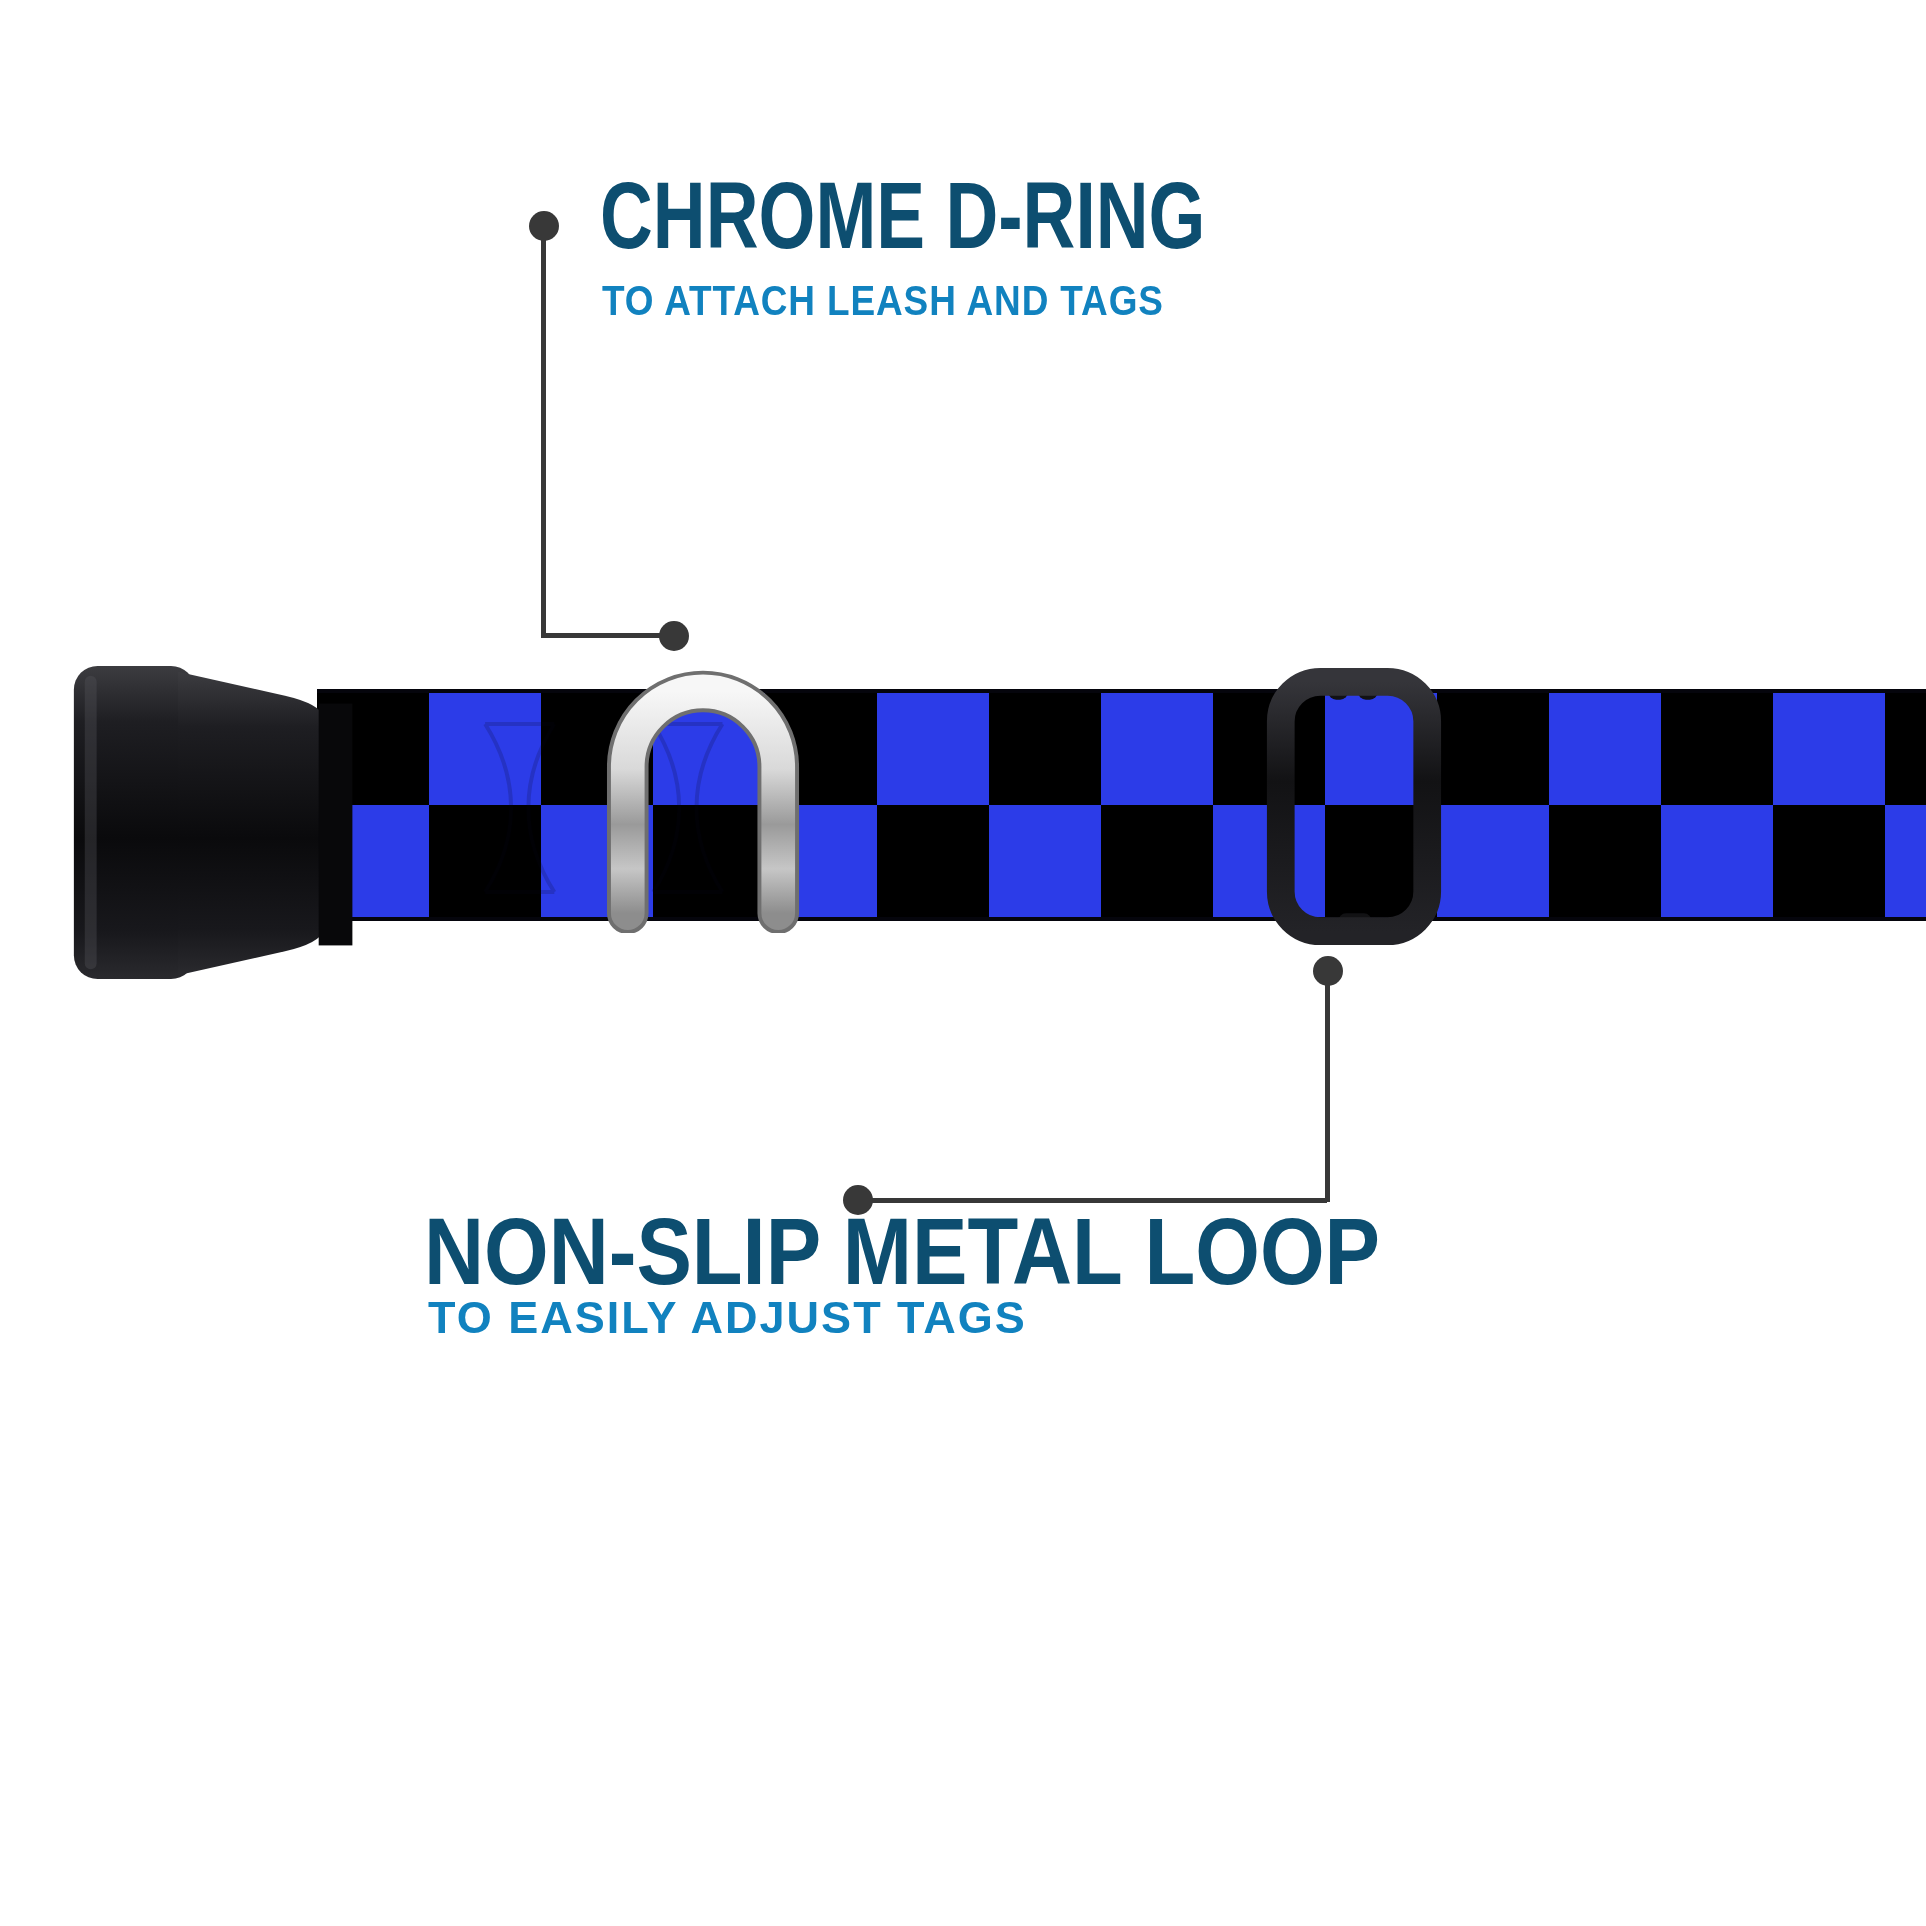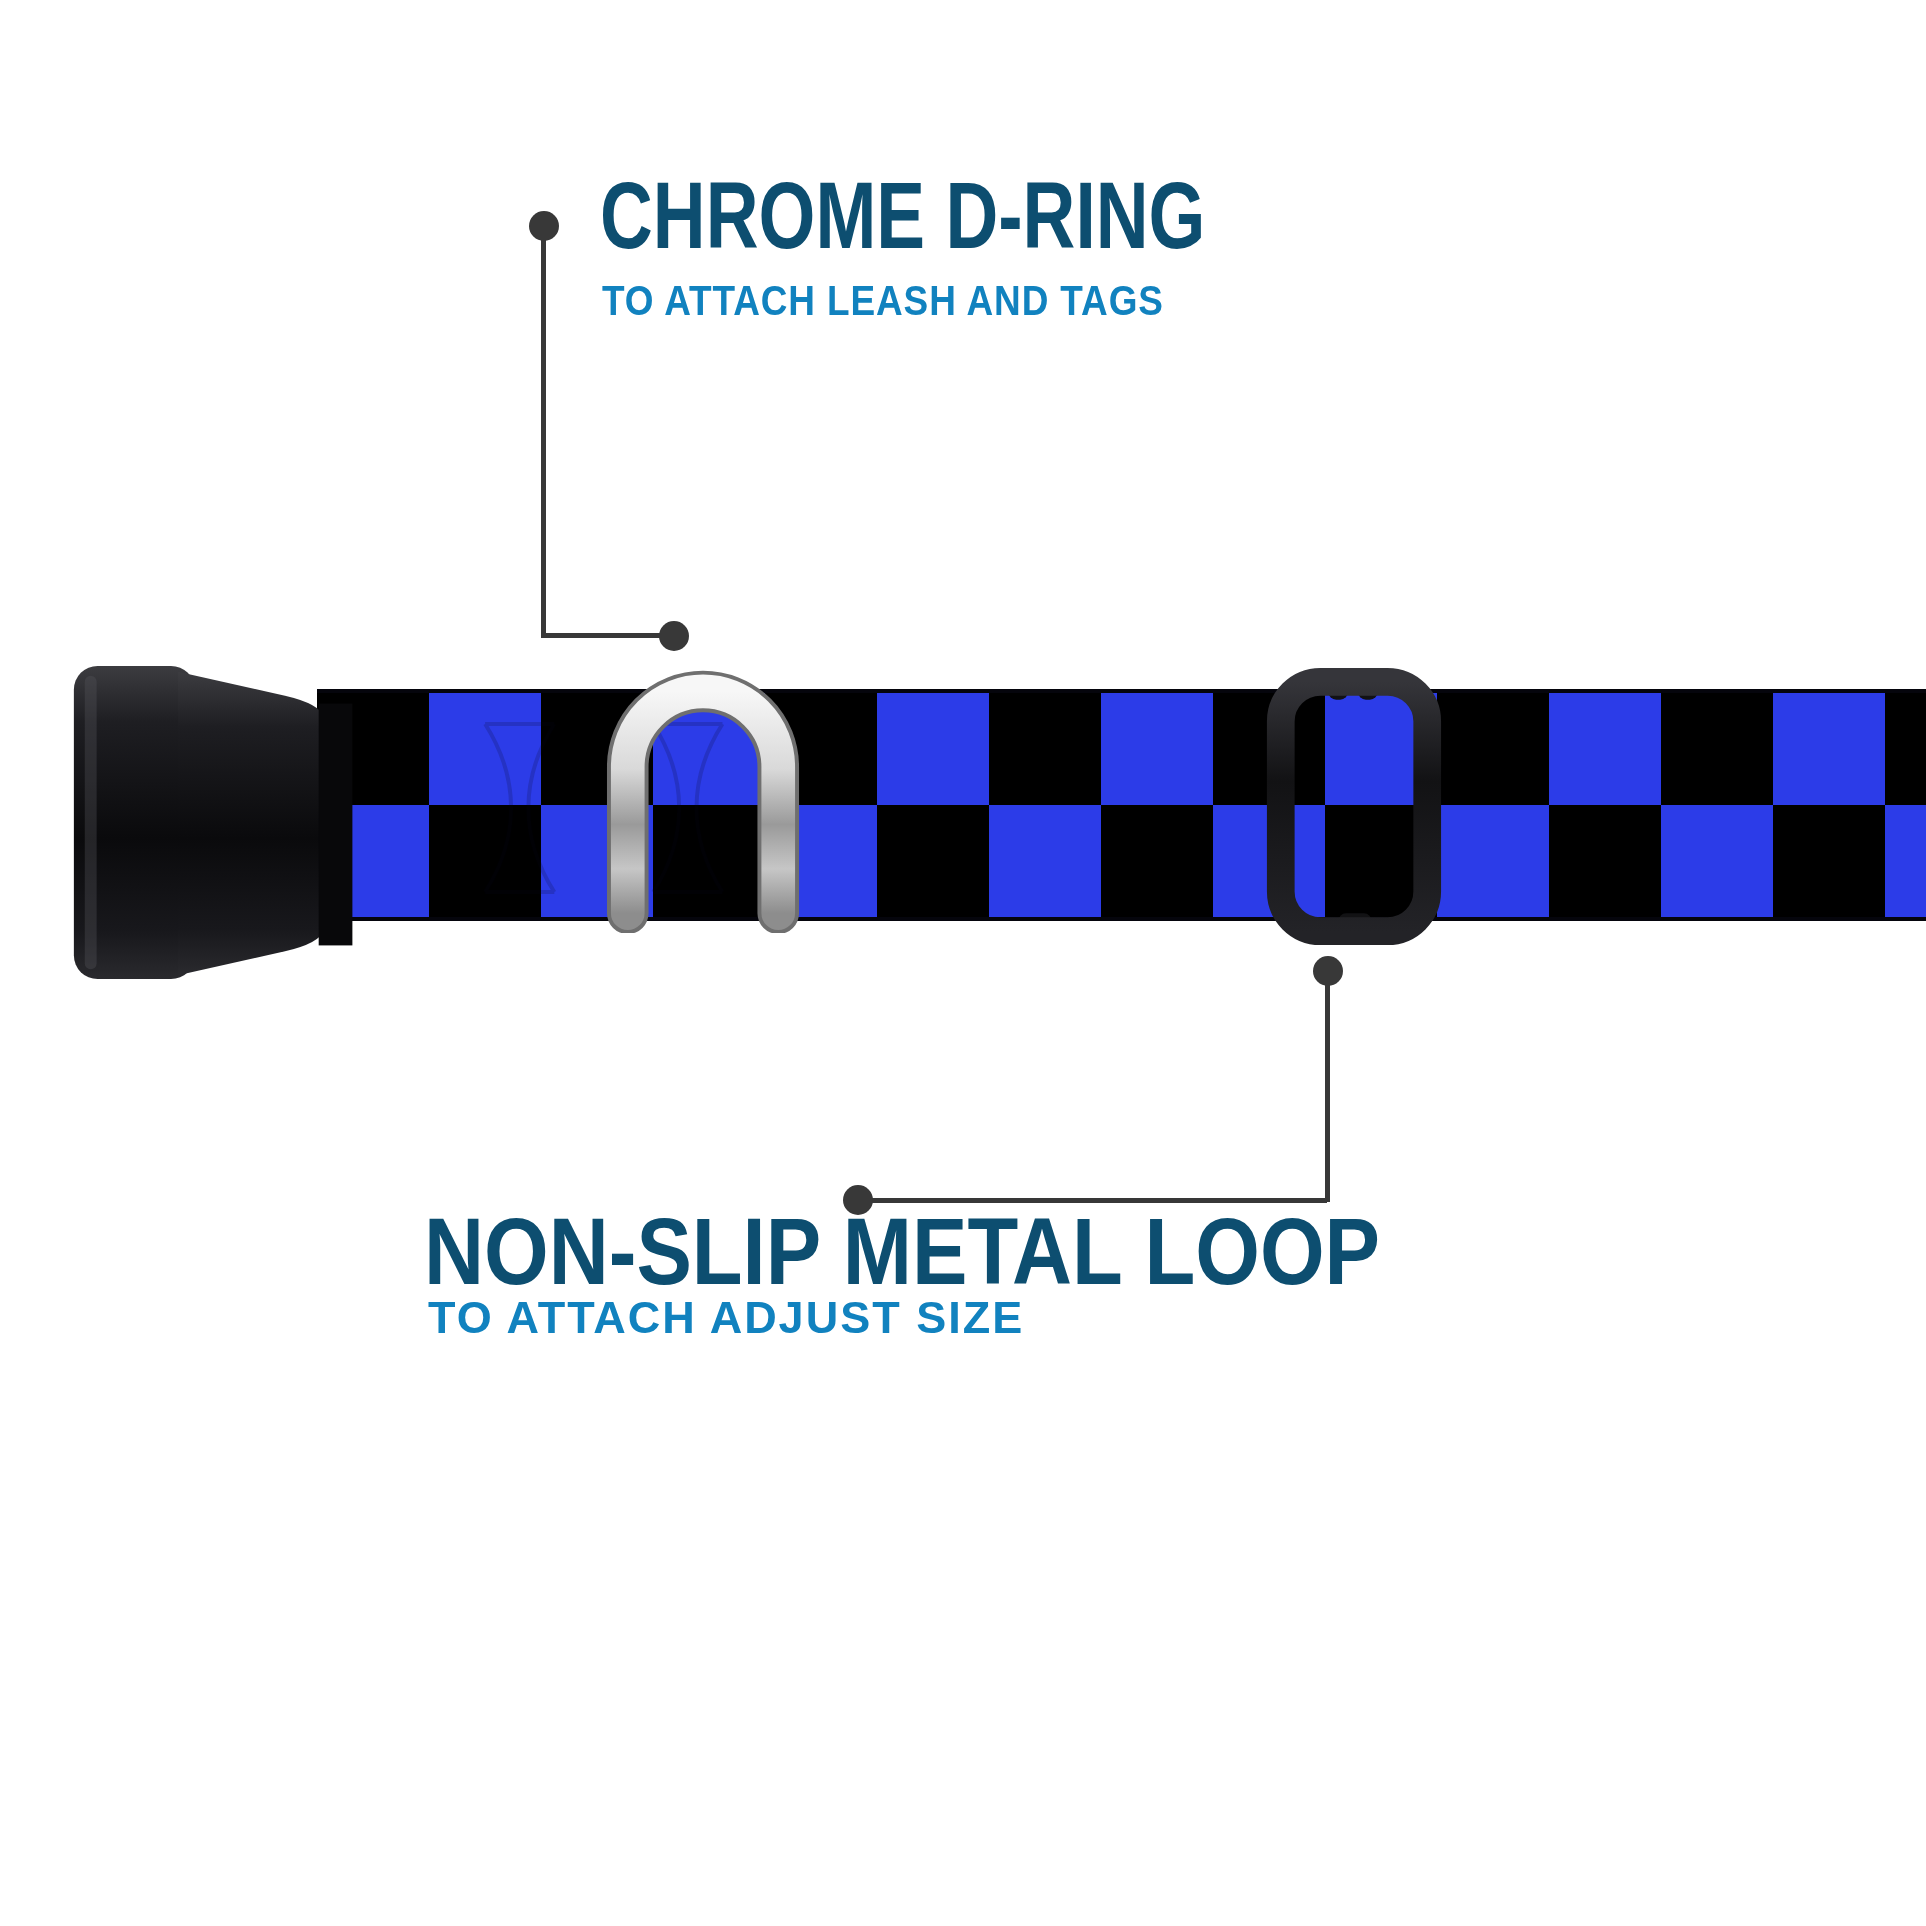--- a/index.html
+++ b/index.html
@@ -109,16 +109,16 @@
   <div class="line abs" style="left:544px;top:609px;width:131px;height:5px;"></div>
   <div class="dot abs" style="left:659px;top:597px;"></div>
   <div class="title abs" style="left:600px;top:144px;font-size:95px;transform:scaleX(0.77);">CHROME D-RING</div>
   <div class="subtitle abs" style="left:602px;top:256px;font-size:42px;transform:scaleX(0.88);letter-spacing:1px;">TO ATTACH LEASH AND TAGS</div>
 
   <div class="dot abs" style="left:1313px;top:932px;"></div>
   <div class="line abs" style="left:1325px;top:944px;width:5px;height:234px;"></div>
   <div class="line abs" style="left:857px;top:1174px;width:470px;height:5px;"></div>
   <div class="dot abs" style="left:843px;top:1161px;"></div>
   <div class="title abs" style="left:424px;top:1180px;font-size:95px;transform:scaleX(0.875);">NON-SLIP METAL LOOP</div>
-  <div class="subtitle abs" style="left:428px;top:1271px;font-size:45px;letter-spacing:2px;">TO ATTACH ADJUST SIZE</div>
+  <div class="subtitle abs" style="left:428px;top:1271px;font-size:45px;letter-spacing:2px;">TO EASILY ADJUST TAGS</div>
 
 </div>
 
 
 </body></html>

